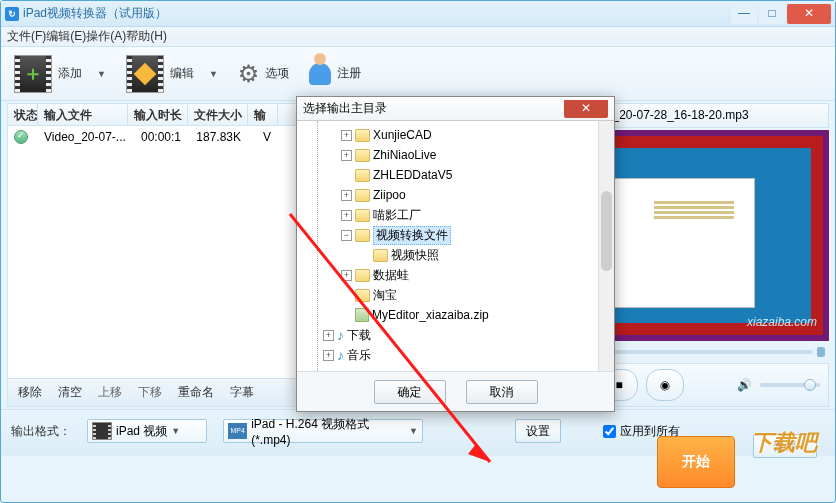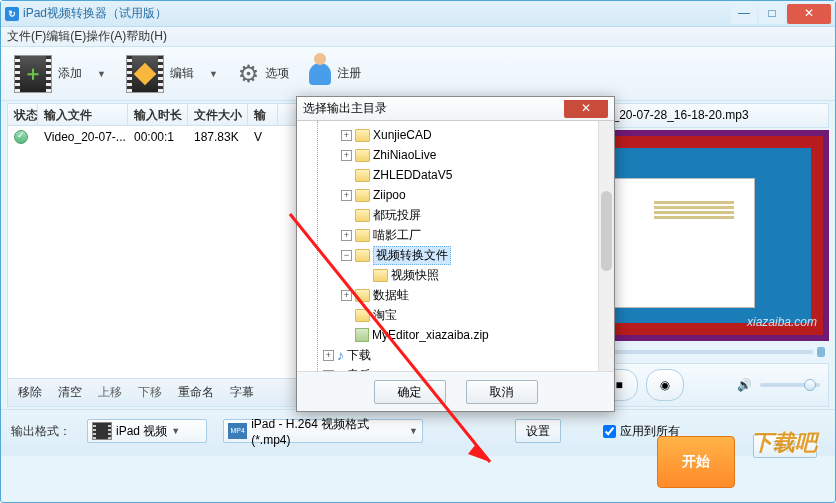--- a/index.html
+++ b/index.html
@@ -26,21 +26,21 @@
   .person { width:22px; height:22px; border-radius:50% 50% 4px 4px; background:#4a9de8; position:relative;}
   .person::before{content:"";position:absolute;top:-10px;left:5px;width:12px;height:12px;border-radius:50%;background:#f0c090;}
   .tb-txt { font-size:13px; color:#333; display:flex; align-items:center; gap:15px;}
   .chev { font-size:9px; color:#555;}
   .main { display:flex; height:308px; padding:2px 6px 2px 6px; gap:4px;}
   .left-panel { flex:1; background:#fff; border:1px solid #cde3f1; display:flex; flex-direction:column; }
   .tbl-hdr { display:flex; height:22px; background:linear-gradient(#f8fcff,#e8f2f9); border-bottom:1px solid #cde3f1;font-weight:bold; }
   .th { padding:3px 6px; border-right:1px solid #cde3f1; color:#333; white-space:nowrap; overflow:hidden; }
   .tbl-body { flex:1; background:#fff; position:relative; overflow:hidden;}
   .tbl-row { display:flex; height:22px; align-items:center; }
-  .td { padding:2px 6px; border-right:1px solid transparent; white-space:nowrap; overflow:hidden;}
+  .td { padding:2px 6px; border-right:1px solid transparent; white-space:nowrap; overflow:hidden;text-align:right;}
   .status-ready { width:14px; height:14px; border-radius:50%; background:linear-gradient(#9de0b8,#5ab881); border:1px solid #4a9d6a; position:relative;}
   .status-ready::after{content:"✓"; color:#fff; font-size:9px; position:absolute; left:2px; top:-1px;}
   .left-bot { height:28px; background:linear-gradient(#f0f6fb,#e0eef8); border-top:1px solid #cde3f1; display:flex; align-items:center; padding:0 6px; gap:8px;}
   .lb-btn { color:#666; padding:2px 4px;}
   .lb-btn.en { color:#333; font-weight:500;}
   .right-panel { width:290px; display:flex; flex-direction:column; gap:2px;}
   .preview-hdr { background:linear-gradient(#f8fcff,#e8f2f9); border:1px solid #cde3f1; padding:3px 6px; }
   .preview-box { flex:1; background:#b91c1c; border:6px solid #701a75; position:relative; overflow:hidden;}
   .desktop-sim { position:absolute; inset:12px; background:#1a7db8; }
   .win-sim { position:absolute; left:8px; top:30px; width:190px; height:130px; background:#fff; border:1px solid #bbb; }
@@ -282,25 +282,20 @@
         <div style="width: 11px;"></div>
         <div class="fold"></div>
         <span class="tlabel">ZHLEDDataV5</span>
       </div>
       <div class="tree-item indent1">
         <div class="exp">+</div>
         <div class="fold"></div>
         <span class="tlabel">Ziipoo</span>
       </div>
       <div class="tree-item indent1">
-        <div style="width: 11px;"></div>
-        <div class="fold"></div>
-        <span class="tlabel">都玩投屏</span>
-      </div>
-      <div class="tree-item indent1">
         <div class="exp">+</div>
         <div class="fold"></div>
         <span class="tlabel">喵影工厂</span>
       </div>
       <div class="tree-item indent1 sel">
         <div class="exp">−</div>
         <div class="fold"></div>
         <span class="tlabel">视频转换文件</span>
       </div>
       <div class="tree-item indent2">

